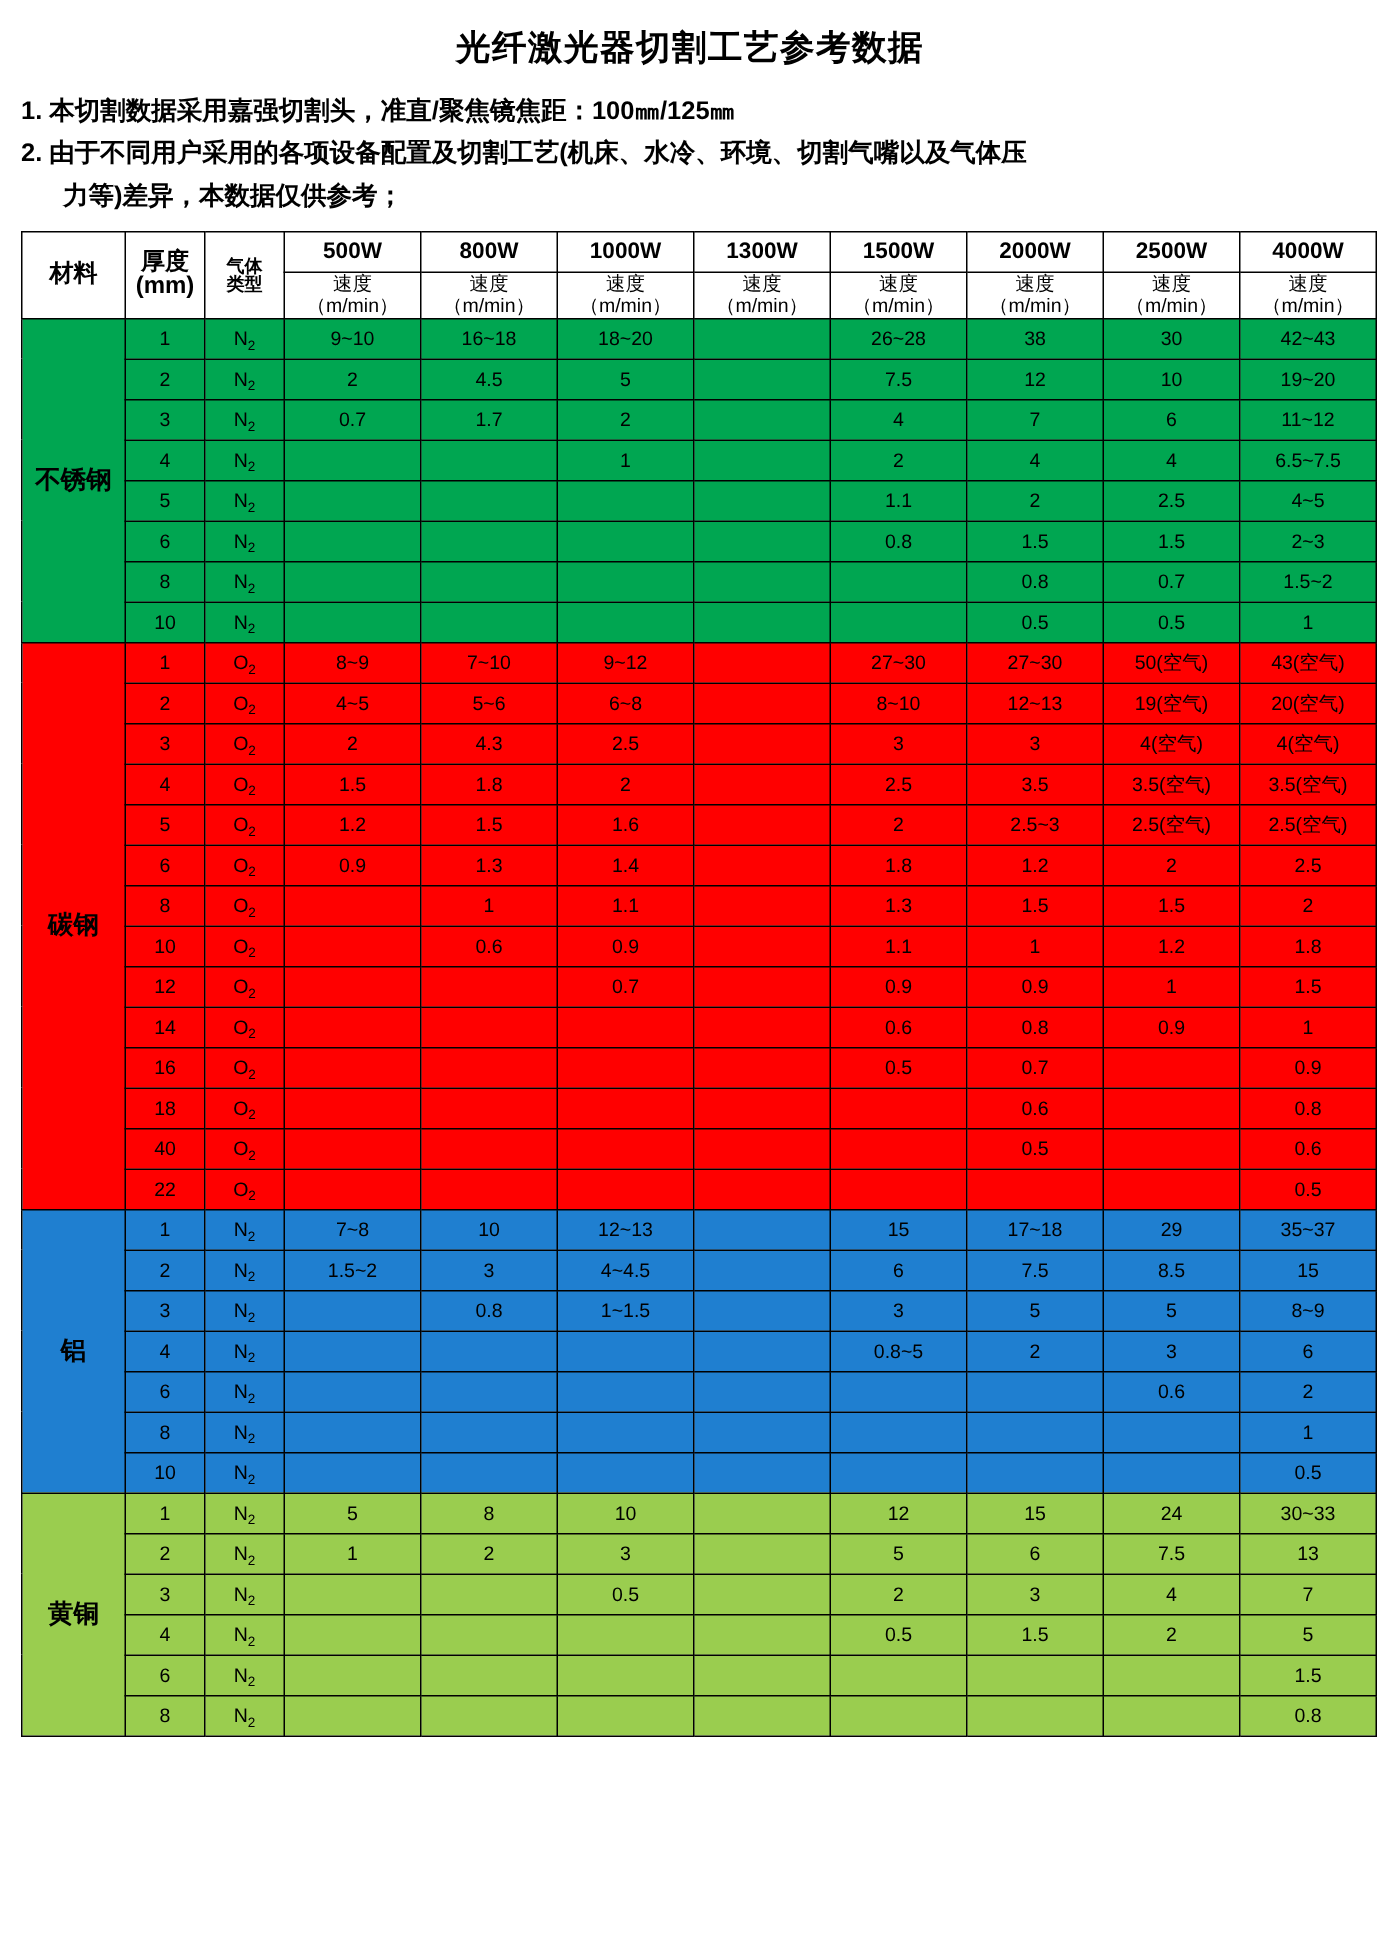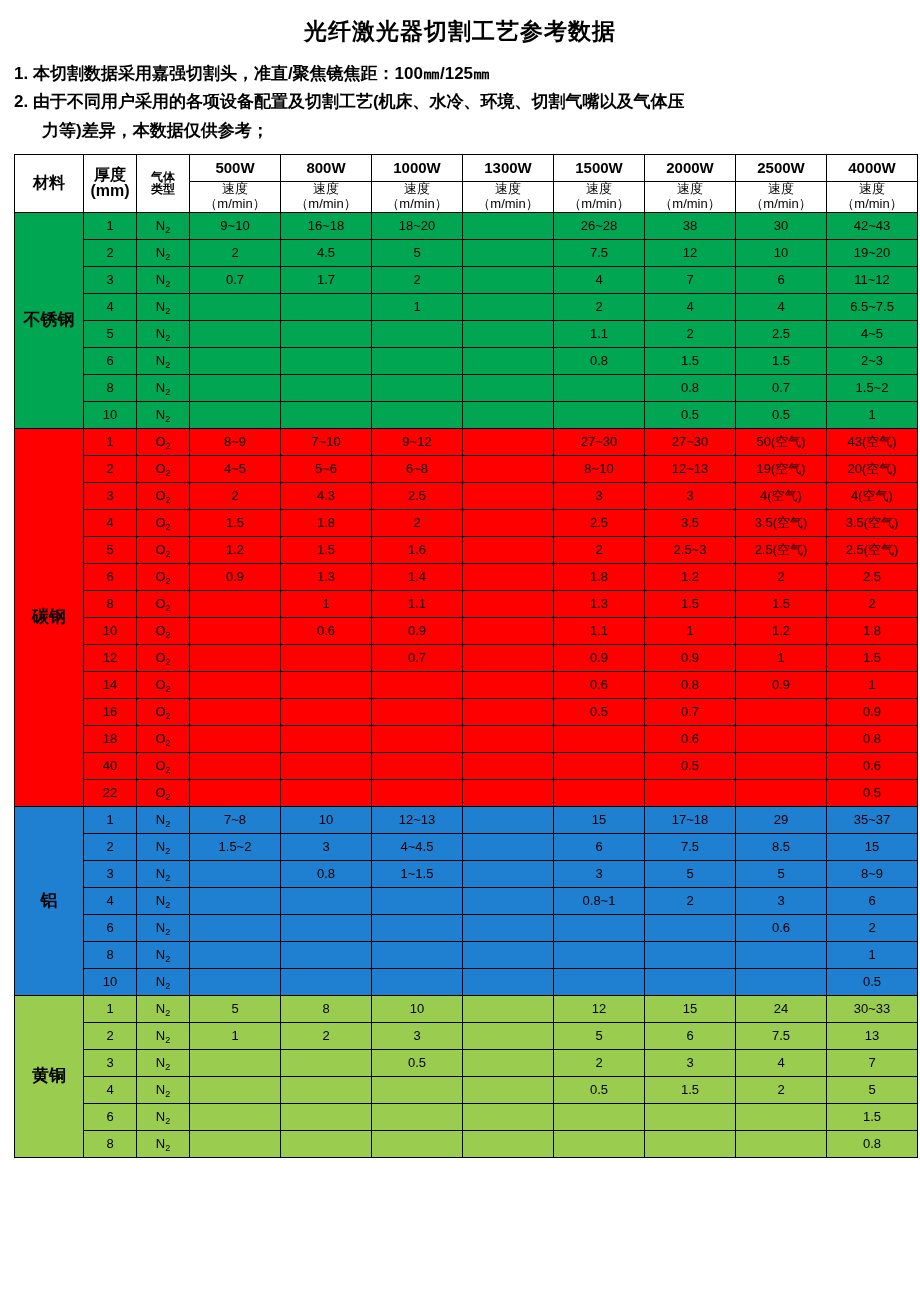--- a/index.html
+++ b/index.html
@@ -452,21 +452,21 @@
           <td class="val-cell">5</td>
           <td class="val-cell">8~9</td>
         </tr>
         <tr class="al">
           <td class="thk-cell">4</td>
           <td class="gas-cell">N<sub>2</sub></td>
           <td class="val-cell"></td>
           <td class="val-cell"></td>
           <td class="val-cell"></td>
           <td class="val-cell"></td>
-          <td class="val-cell">0.8~1</td>
+          <td class="val-cell">0.8~5</td>
           <td class="val-cell">2</td>
           <td class="val-cell">3</td>
           <td class="val-cell">6</td>
         </tr>
         <tr class="al">
           <td class="thk-cell">6</td>
           <td class="gas-cell">N<sub>2</sub></td>
           <td class="val-cell"></td>
           <td class="val-cell"></td>
           <td class="val-cell"></td>

